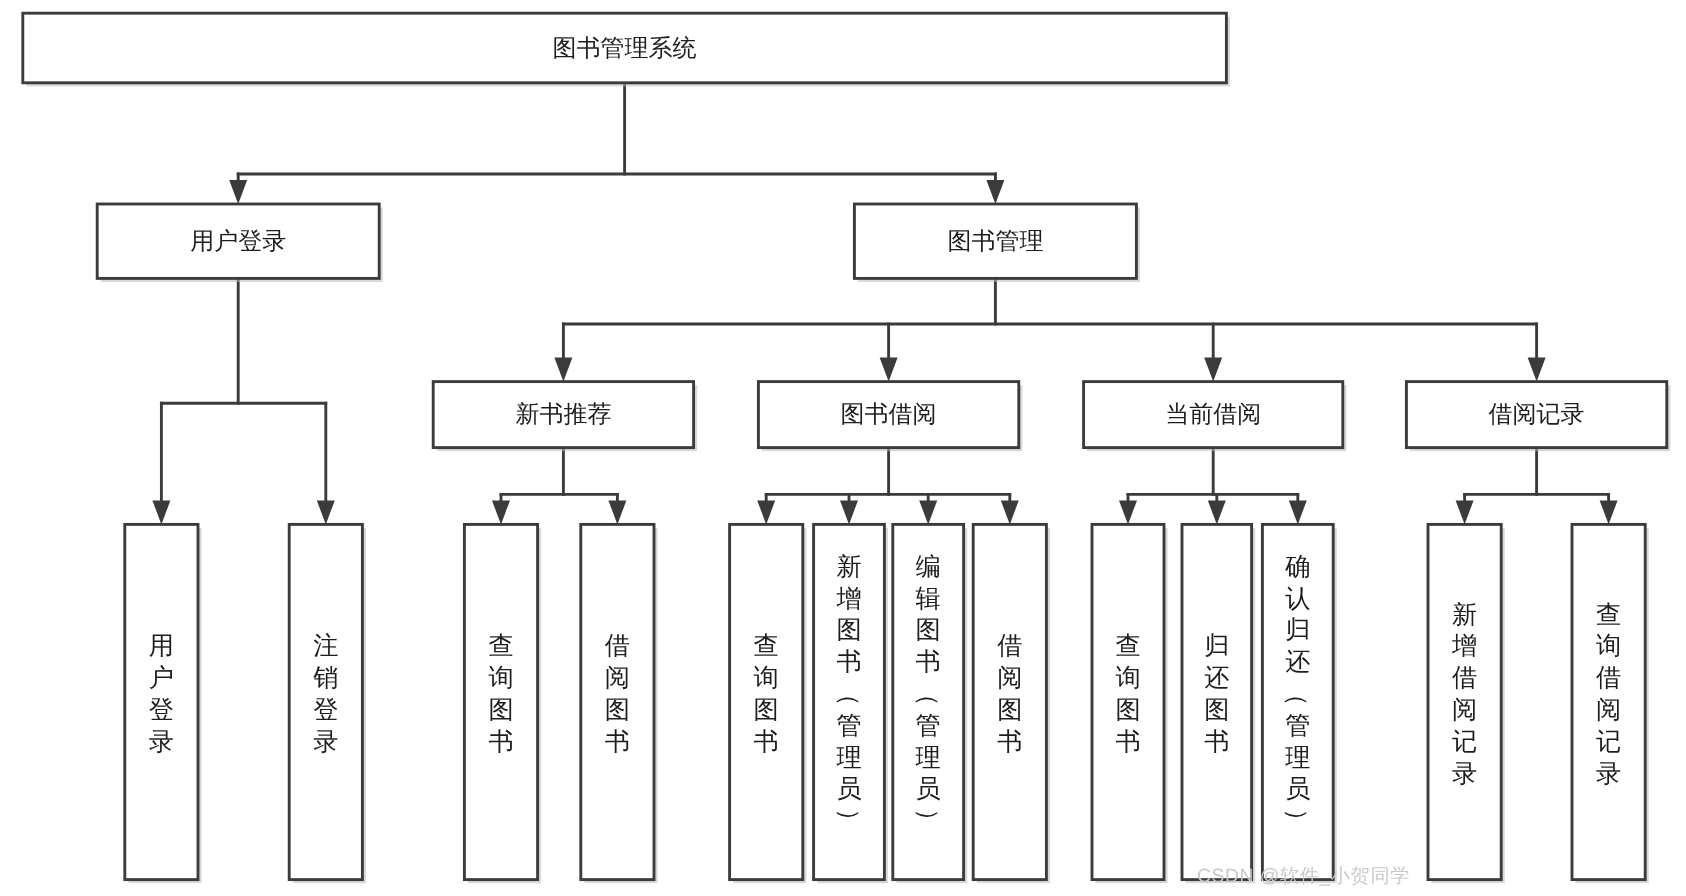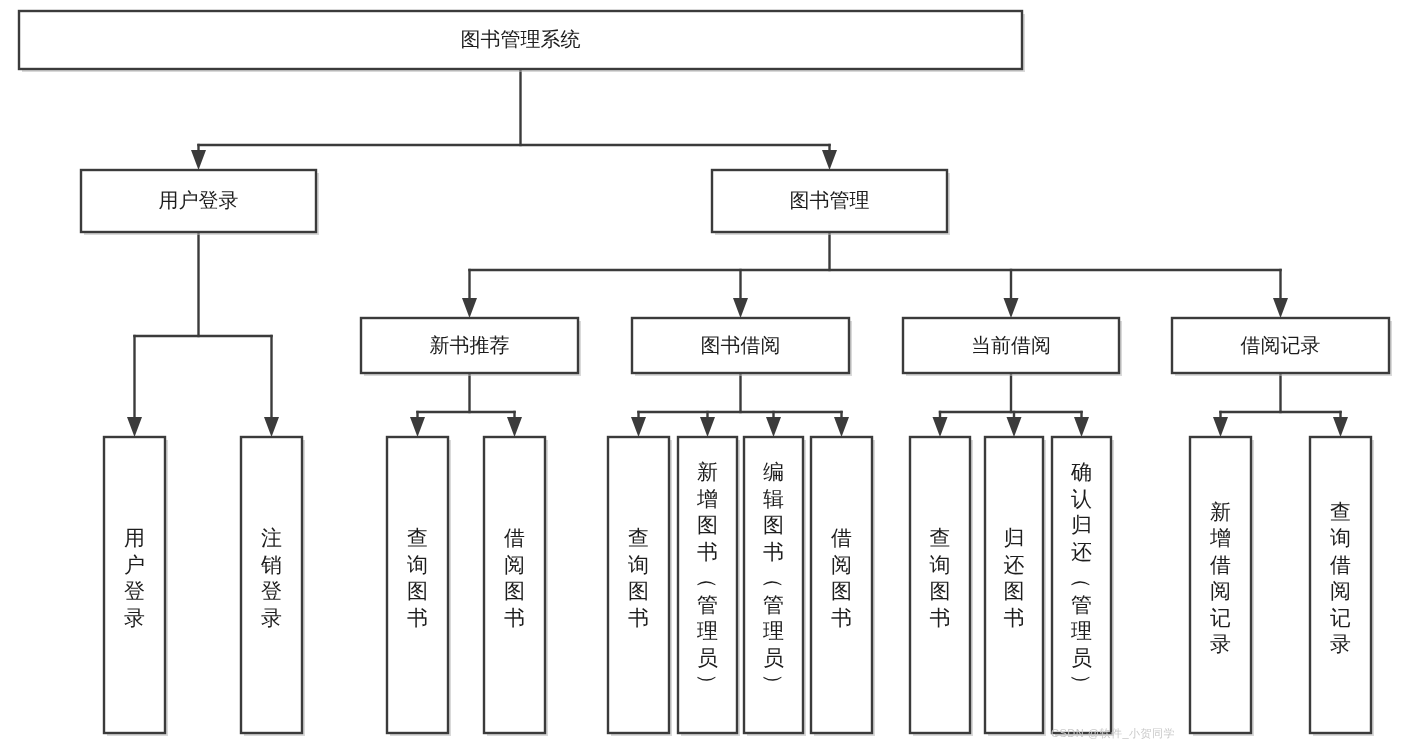--- a/index.html
+++ b/index.html
@@ -59,21 +59,21 @@
     font-family: "Liberation Sans", "DejaVu Sans", sans-serif;
     font-size: 21px;
     fill: #1d1d1d;
     text-anchor: middle;
   }
   .watermark {
     position: absolute;
     right: 8px;
     bottom: 6px;
     font-family: "Liberation Sans", "DejaVu Sans", sans-serif;
-    font-size: 11px;
+    font-size: 16px;
     color: #c9c9c9;
     letter-spacing: 0.5px;
     white-space: nowrap;
     user-select: none;
   }
 </style>
 </head>
 <body>
 
 <div id="diagram-root">

